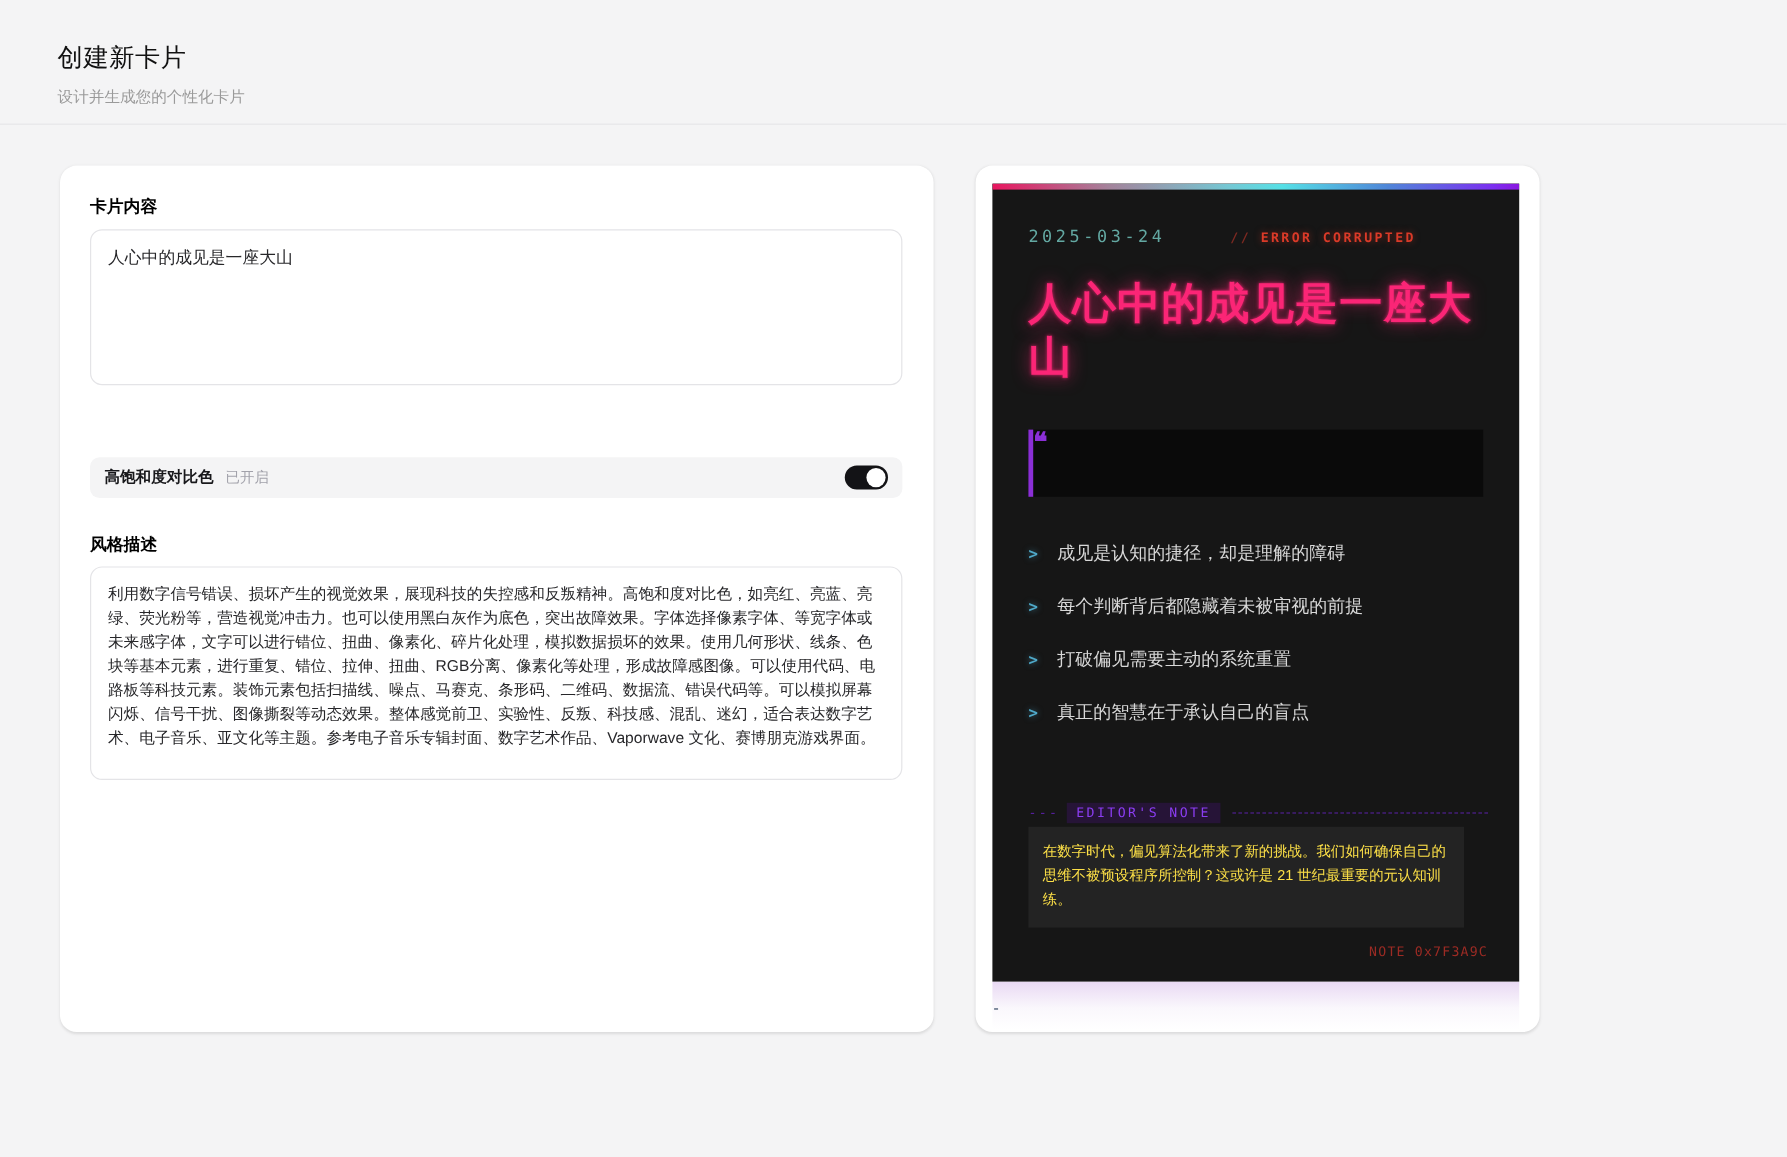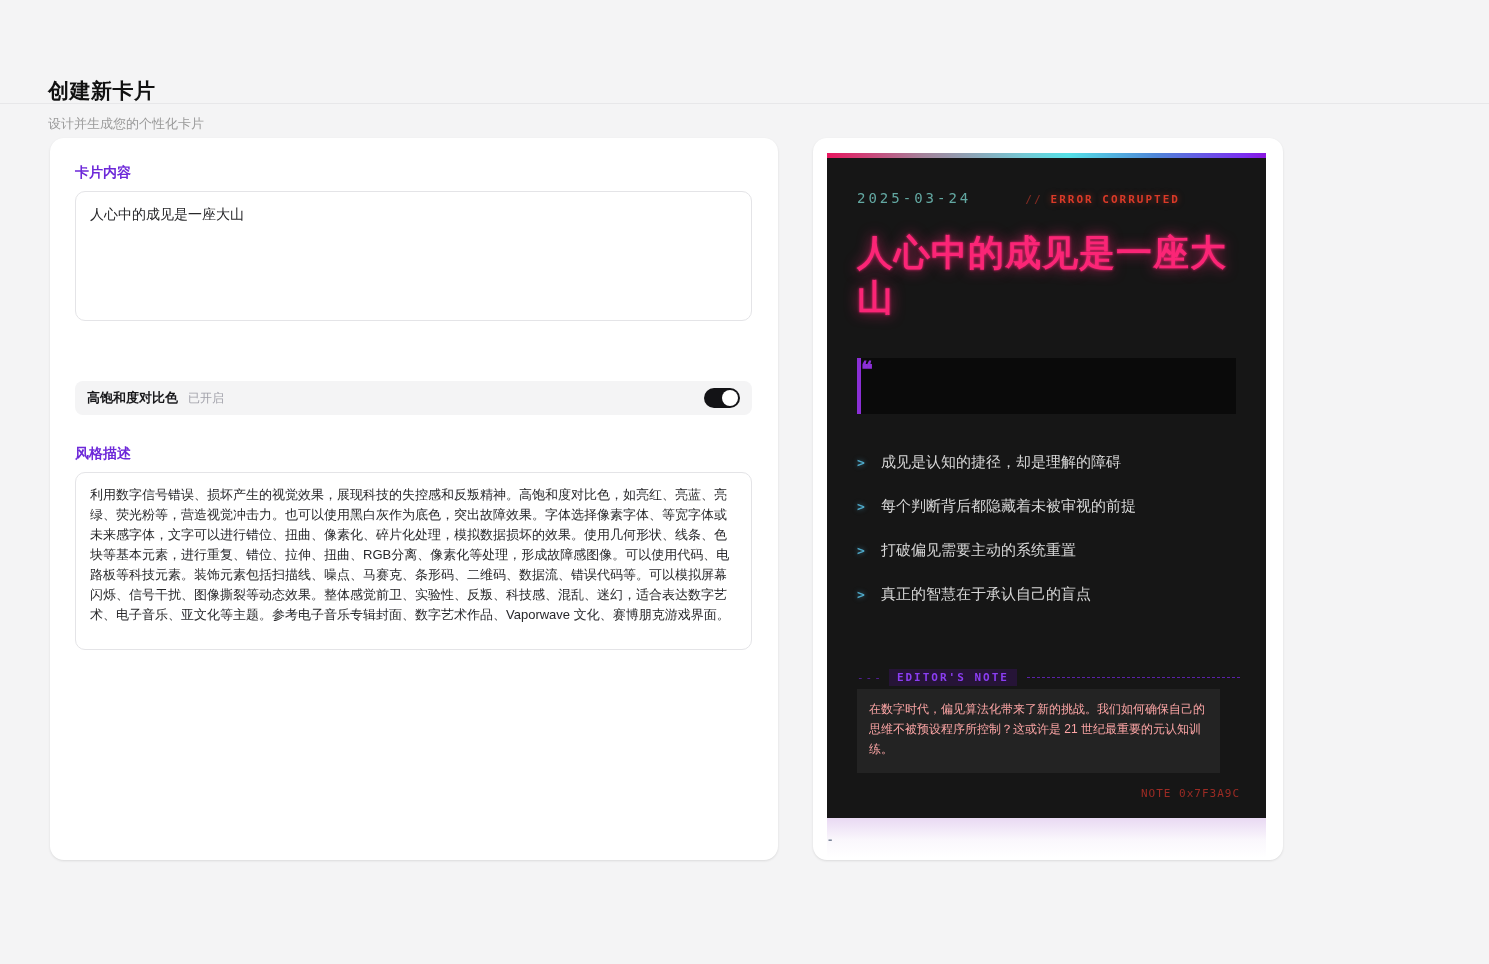--- a/index.html
+++ b/index.html
@@ -6,34 +6,34 @@
   html,body { width:1489px; height:964px; }
   body {
     background:#f4f4f5;
     font-family:"Liberation Sans", sans-serif;
     position:relative;
     overflow:hidden;
     color:#141414;
   }
   
   .page-header { position:absolute; left:48px; top:34px; }
-  .page-title { font-size:21px; font-weight:700; letter-spacing:.5px; color:#111;margin-top:43px; }
+  .page-title { font-size:21px; font-weight:400; letter-spacing:.5px; color:#111; }
   .page-subtitle { font-size:13px; color:#9a9a9a; margin-top:10px; }
   .header-divider { position:absolute; left:0; top:103px; width:1489px; height:1px; background:#e7e7e9; }
 
   
   .panel {
     position:absolute; top:138px; background:#fff; border-radius:14px;
     box-shadow:0 1px 3px rgba(0,0,0,.07), 0 1px 2px rgba(0,0,0,.04);
   }
   .form-panel { left:50px; width:728px; height:722px; padding:26px 25px; }
   .preview-panel { left:813px; width:470px; height:722px; padding:15px 14px; }
 
   
-  .field-label { font-size:14px; font-weight:700; color:#6d28d9; margin-bottom:9px;font-family:Liberation Mono, monospace; }
+  .field-label { font-size:14px; font-weight:700; color:#000000; margin-bottom:9px;font-family:Liberation Mono, monospace; }
   textarea {
     width:677px; border:1px solid #e4e4e7; border-radius:10px; resize:none;
     font-family:"Liberation Sans", sans-serif; font-size:14px; color:#27272a;
     padding:12px 14px; line-height:20px; outline:none; background:#fff; display:block;
   }
   .content-textarea { height:130px; }
   .style-textarea { height:178px; font-size:13px; line-height:20px; }
 
   .toggle-row {
     width:677px; height:34px; background:#f4f4f5; border-radius:8px;
@@ -92,24 +92,24 @@
   .bullet-list { margin-top:38px; display:flex; flex-direction:column; gap:24px; }
   .bullet-item { display:flex; align-items:baseline; }
   .bullet-marker {
     font-family:"DejaVu Sans Mono", monospace; font-size:13px; font-weight:700; color:#4fa9c9;
     width:24px; flex:0 0 24px; text-shadow:0 0 5px rgba(79,169,201,.6);
   }
   .bullet-text { font-size:15px; color:#d8d8d8; line-height:20px; }
   .note-section { margin-top:auto; }
   .note-header { display:flex; align-items:center; font-family:"DejaVu Sans Mono", monospace; font-size:11px; letter-spacing:2px; color:#7b2ff0; }
   .note-dashes { color:#5b21a8; }
-  .note-label { background:#261437; padding:2px 8px; margin:0 6px; color:#8b3df2; font-weight:700; }
+  .note-label { background:#261437; padding:2px 8px; margin:0 6px; color:#8b3df2; font-weight:400; }
   .note-line { flex:1; border-top:1px dashed #5b21a8; margin-left:4px; }
   .note-box { margin-top:3px; background:#232323; padding:10px 12px 14px 12px; width:363px; }
-  .note-text { font-size:12px; color:#fca5a5; line-height:20px; }
+  .note-text { font-size:12px; color:#fde047; line-height:20px; }
   .error-code {
     margin-top:14px; text-align:right; font-family:"DejaVu Sans Mono", monospace;
     font-size:11px; letter-spacing:1px; color:#9c2b24;
   }
   .card-glow {
     width:439px; height:40px;
     background:linear-gradient(180deg,#e9d9f3 0%, rgba(244,238,249,.45) 55%, rgba(255,255,255,0) 100%);
   }
   .stray-dash { position:absolute; left:15px; top:694px; font-size:13px; color:#7a8699; font-weight:700; }
 </style>

